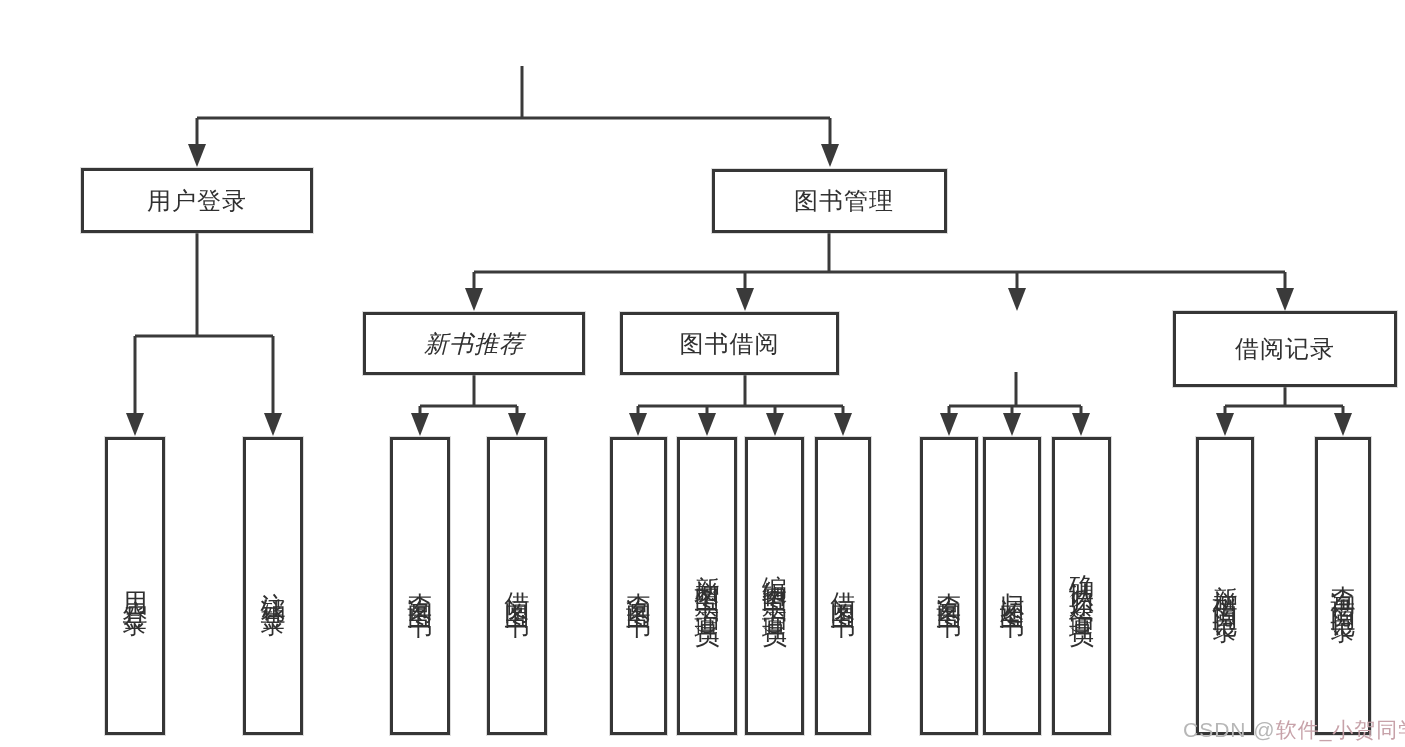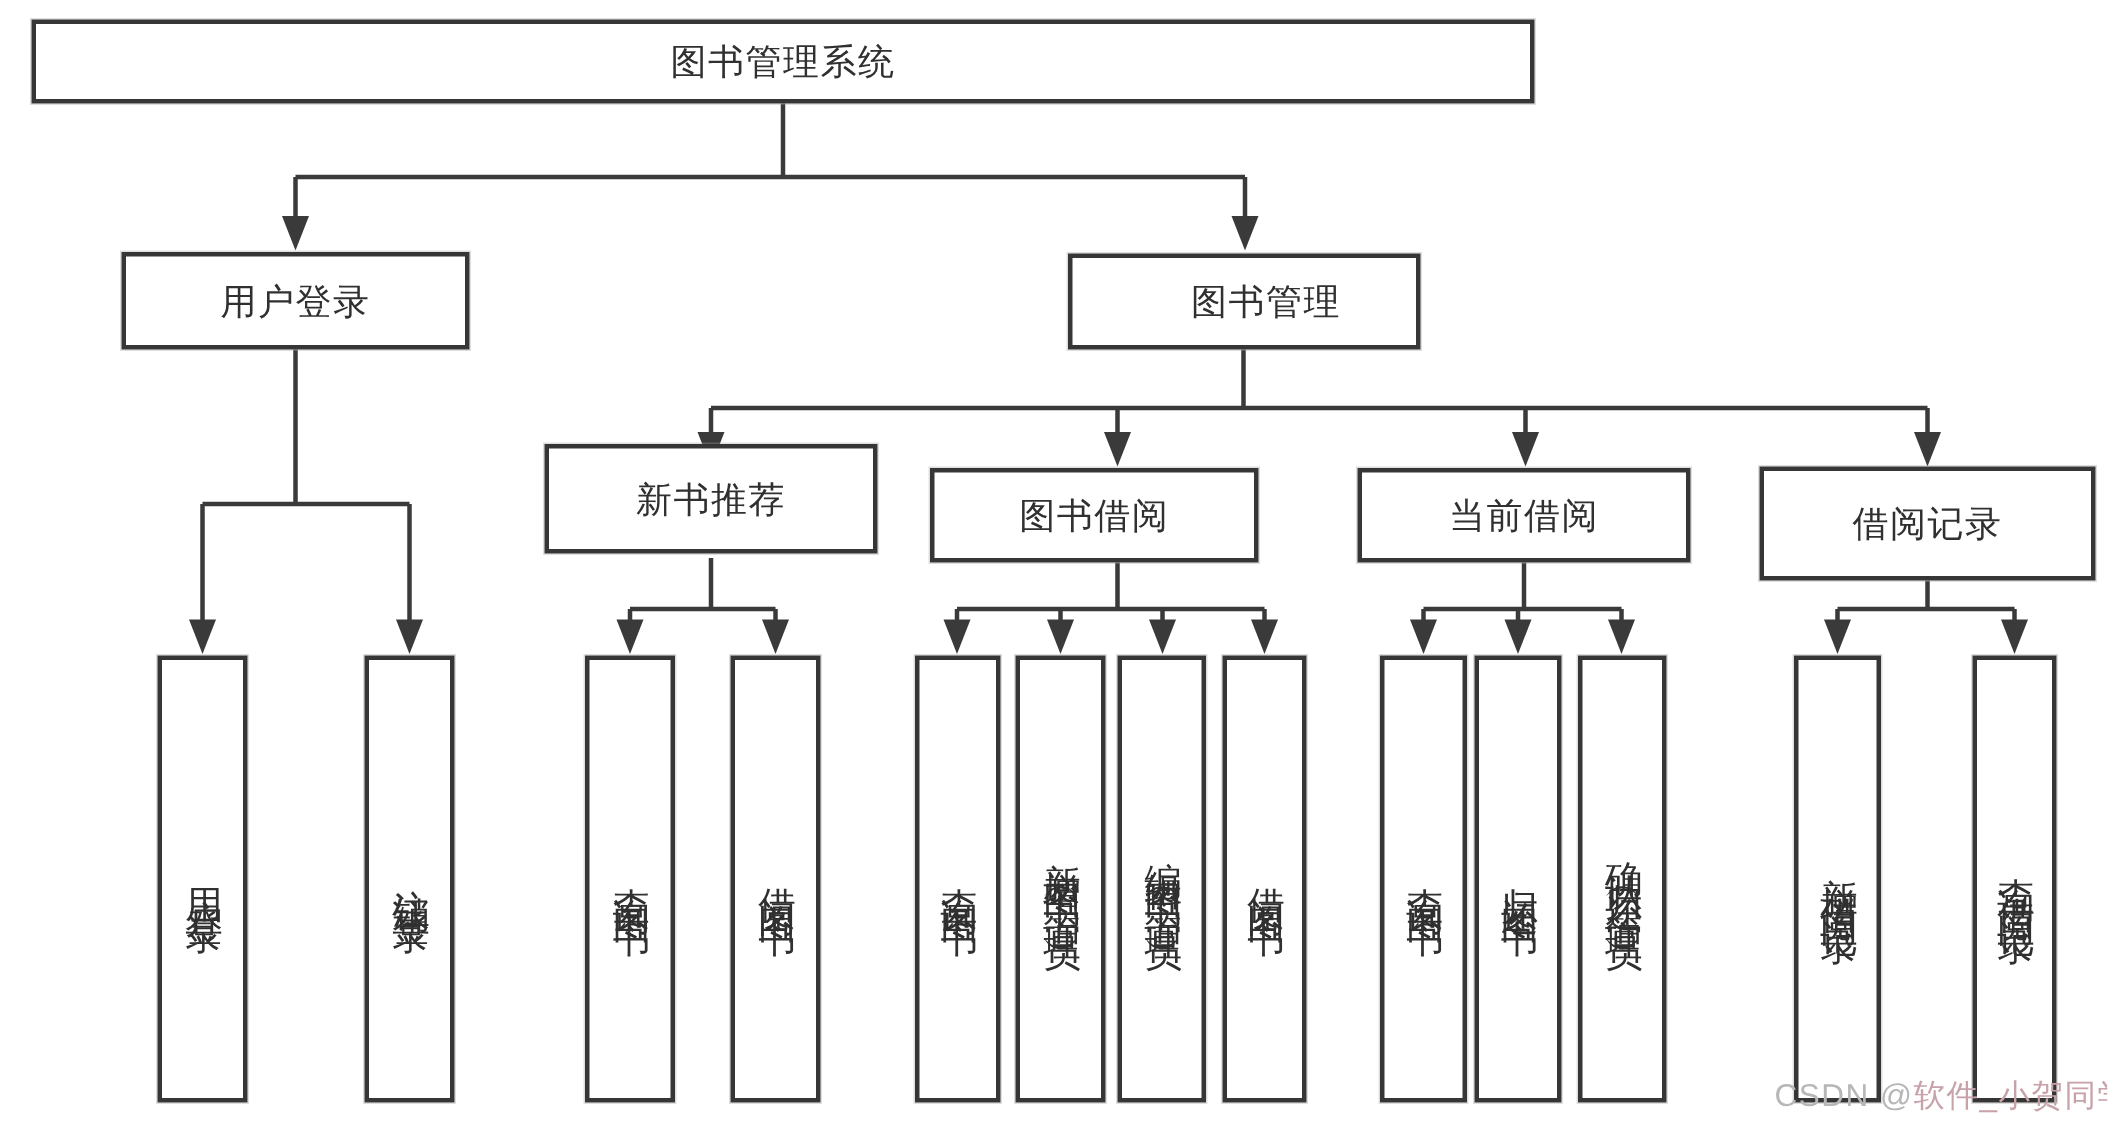--- a/index.html
+++ b/index.html
@@ -122,40 +122,34 @@
     <g>
       <line x1="1285" y1="372" x2="1285" y2="406"></line>
       <line x1="1225" y1="406" x2="1343" y2="406"></line>
       <line x1="1225" y1="406" x2="1225" y2="416"></line>
       <polygon points="1216,413 1234,413 1225,436"></polygon>
       <line x1="1343" y1="406" x2="1343" y2="416"></line>
       <polygon points="1334,413 1352,413 1343,436"></polygon>
     </g>
   </svg>
 
-  <div class="hbox" style="left:21px;top:13px;width:1002px;height:56px;">
-    <span>图书管理系统</span>
-  </div>
 
   <div class="hbox" style="left:81px;top:168px;width:232px;height:65px;">
     <span>用户登录</span>
   </div>
   <div class="hbox" style="left:712px;top:169px;width:235px;height:64px;padding-left:29px;">
     <span>图书管理</span>
   </div>
 
-  <div class="hbox" style="left:363px;top:296px;width:222px;height:73px;">
+  <div class="hbox" style="left:363px;top:312px;width:222px;height:63px;font-style:italic;">
     <span>新书推荐</span>
   </div>
   <div class="hbox" style="left:620px;top:312px;width:219px;height:63px;">
     <span>图书借阅</span>
   </div>
-  <div class="hbox" style="left:905px;top:312px;width:222px;height:63px;">
-    <span>当前借阅</span>
-  </div>
   <div class="hbox" style="left:1173px;top:311px;width:224px;height:76px;">
     <span>借阅记录</span>
   </div>
 
   <div class="vbox" style="left:105px;top:437px;width:60px;height:298px;">
     <span>用户登录</span>
   </div>
   <div class="vbox" style="left:243px;top:437px;width:60px;height:298px;">
     <span>注销登录</span>
   </div>

